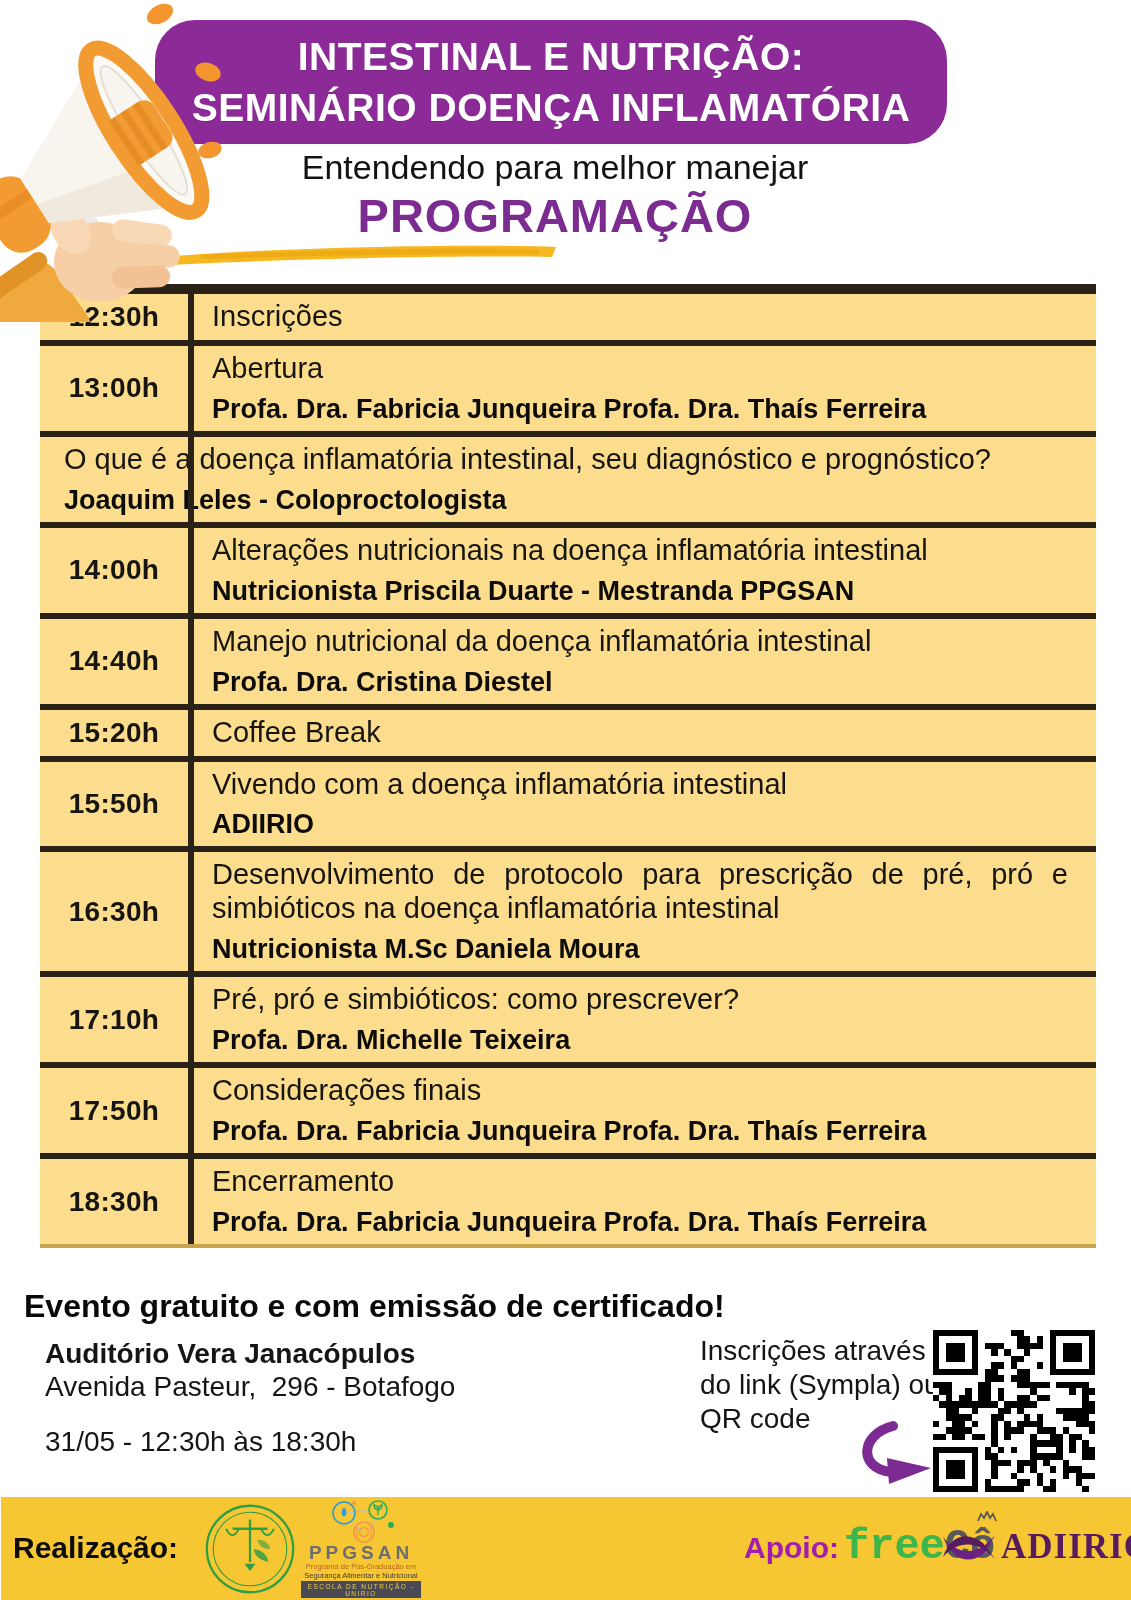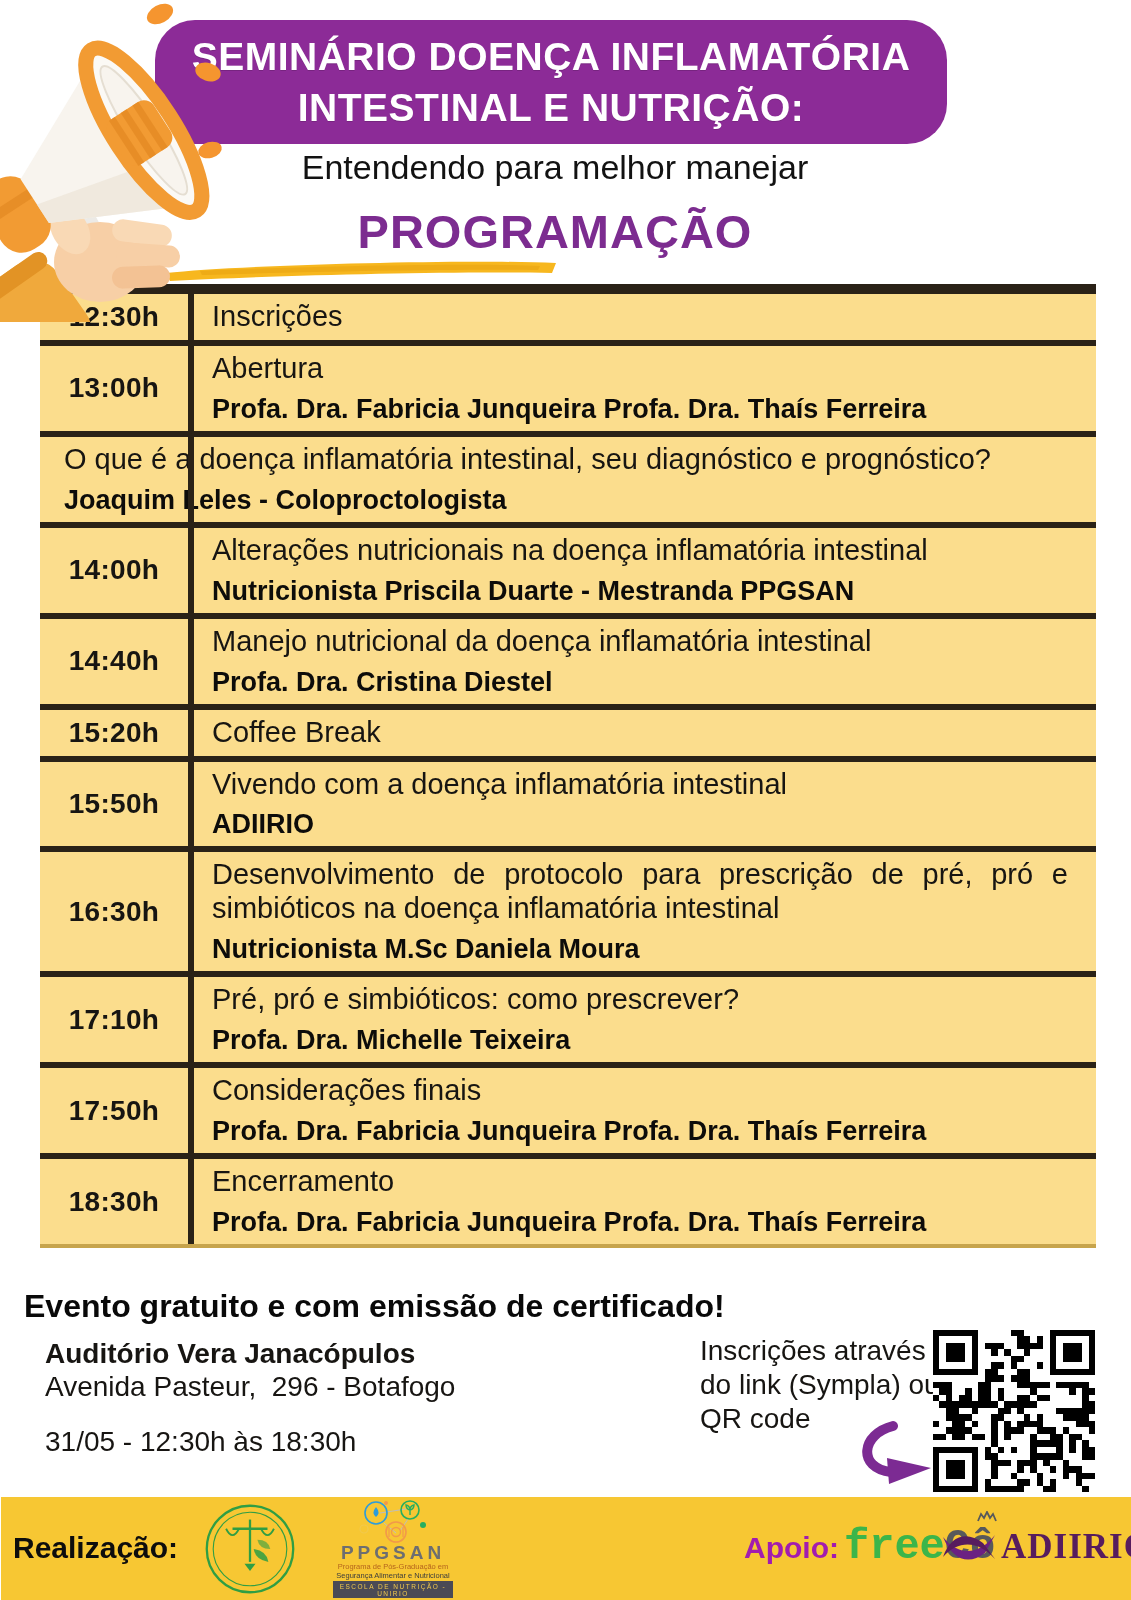--- a/index.html
+++ b/index.html
@@ -32,21 +32,21 @@
   }
   .title-line{
     color:#FFFFFF;font-weight:800;font-size:39px;line-height:1.32;
     letter-spacing:.5px;text-align:center;white-space:nowrap;
     text-shadow:0 1px 0 rgba(0,0,0,.15);
   }
   .subtitle{
     position:absolute;left:0;top:148px;width:1110px;text-align:center;
     font-size:34px;color:#121212;z-index:1;
   }
-  .prog-wrap{position:absolute;left:0;top:204px;width:1110px;text-align:center;z-index:2;}
+  .prog-wrap{position:absolute;left:0;top:188px;width:1110px;text-align:center;z-index:2;}
   .prog-heading{
     position:relative;display:inline-block;
     font-size:47px;font-weight:800;color:var(--heading-purple);letter-spacing:1px;
     z-index:2;
   }
   .brush{position:absolute;left:-12px;right:-18px;bottom:-12px;height:26px;z-index:-1;}
 
   .megaphone{position:absolute;left:0;top:0;width:262px;height:322px;z-index:3;}
 
   
@@ -82,42 +82,42 @@
   .reg-arrow{position:absolute;left:853px;top:1420px;width:92px;height:64px;}
   .qr{position:absolute;left:933px;top:1330px;width:162px;height:162px;background:#FFFFFF;}
 
   
   .footer{
     position:absolute;left:1px;top:1497px;width:1131px;height:103px;
     background:var(--footer-bg);
   }
   .realizacao-label{position:absolute;left:12px;top:34px;font-size:30px;font-weight:800;color:#0d0d0d;}
   .enu-logo{position:absolute;left:203px;top:6px;width:92px;height:92px;}
-  .ppgsan-logo{position:absolute;left:300px;top:2px;width:120px;height:100px;text-align:center;margin-left:32px;}
+  .ppgsan-logo{position:absolute;left:300px;top:2px;width:120px;height:100px;text-align:center;}
   .ppgsan-circles{display:block;margin:0 auto;}
   .ppgsan-acronym{font-size:19px;font-weight:700;letter-spacing:4px;color:#6D6E71;line-height:1;}
   .ppgsan-cap{font-size:7.5px;line-height:1.2;color:#B5651D;}
   .ppgsan-cap2{font-size:7.5px;line-height:1.2;color:#3d3d3d;}
   .ppgsan-bar{margin-top:1px;background:#4A4A55;color:#F2C94C;font-size:6.5px;letter-spacing:1.5px;padding:1.5px 2px;}
   .apoio-label{position:absolute;left:743px;top:34px;font-size:30px;font-weight:800;color:#a21caf;}
   .freeco{position:absolute;left:843px;top:26px;font-family:"Liberation Mono", monospace;font-size:42px;font-weight:700;}
   .freeco-green{color:#3CB54A;}
   .freeco-gray{color:#58595B;position:relative;}
   .freeco-crown{position:absolute;right:-2px;top:-12px;}
   .adiirio{position:absolute;left:940px;top:30px;display:flex;align-items:center;}
   .adiirio-text{font-family:"Liberation Serif", serif;font-size:35px;font-weight:700;color:#571C5E;letter-spacing:1px;margin-left:4px;}
 </style>
 </head>
 <body>
 
 <div class="page">
 
   <div class="title-box">
+    <div class="title-line">INTESTINAL E NUTRIÇÃO:</div>
     <div class="title-line">SEMINÁRIO DOENÇA INFLAMATÓRIA</div>
-    <div class="title-line">INTESTINAL E NUTRIÇÃO:</div>
   </div>
   <div class="subtitle">Entendendo para melhor manejar</div>
 
   <div class="prog-wrap">
     <span class="prog-heading">PROGRAMAÇÃO</span><br>
     <span class="prog-heading" style="position:relative;display:inline-block;height:0;">
       <svg class="brush" viewBox="0 0 400 26" preserveAspectRatio="none" style="position:absolute;left:-395px;top:-16px;width:400px;height:26px;">
         <path d="M6,16 C80,8 300,2 396,6 L392,16 C300,14 120,18 10,24 Z" fill="#F7B71E"></path>
         <path d="M40,14 C150,9 320,6 380,9 L378,13 C280,12 140,15 42,18 Z" fill="#E9A512" opacity=".7"></path>
       </svg>

